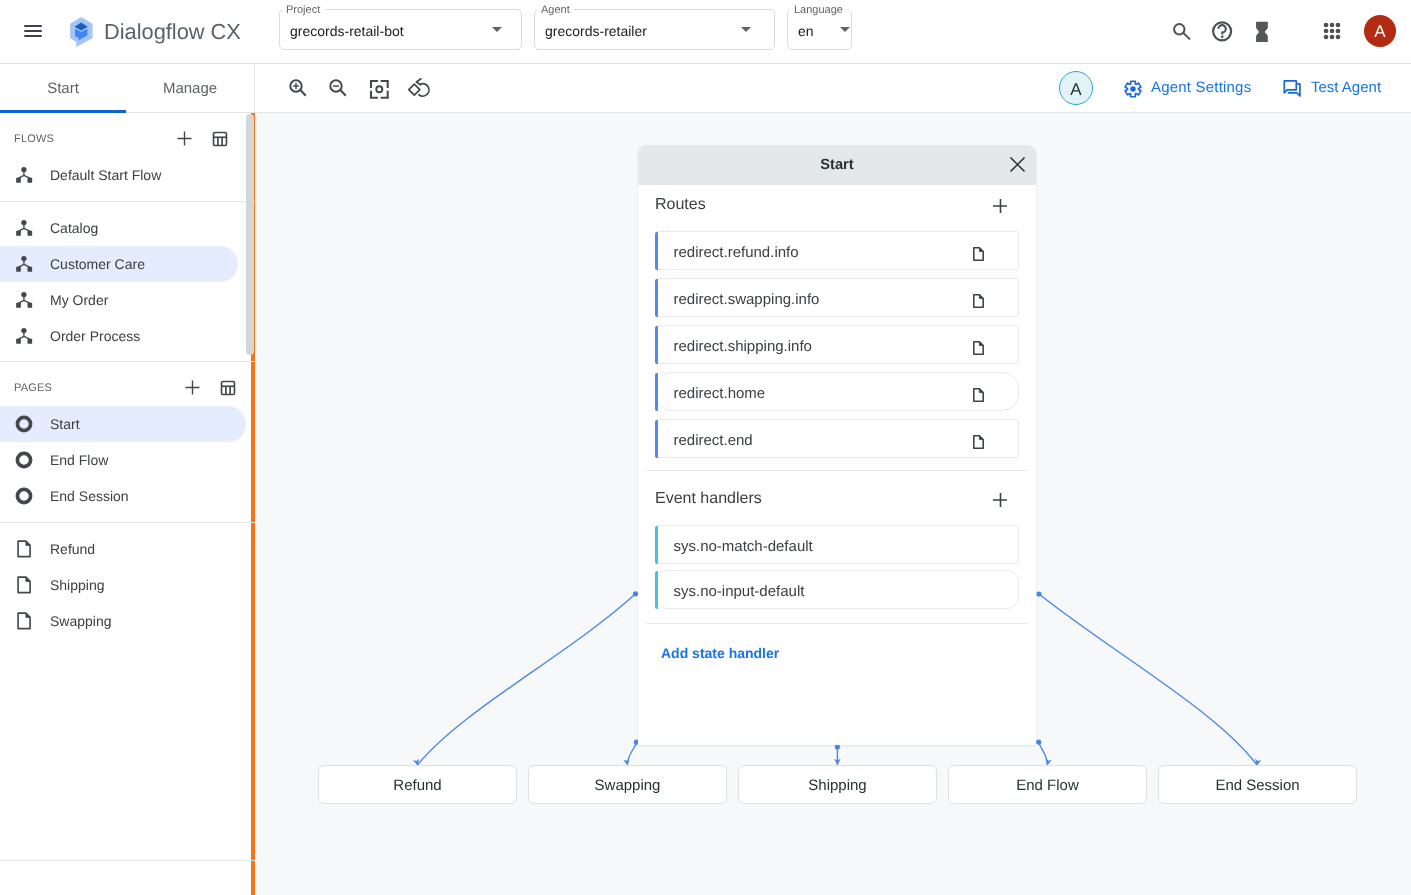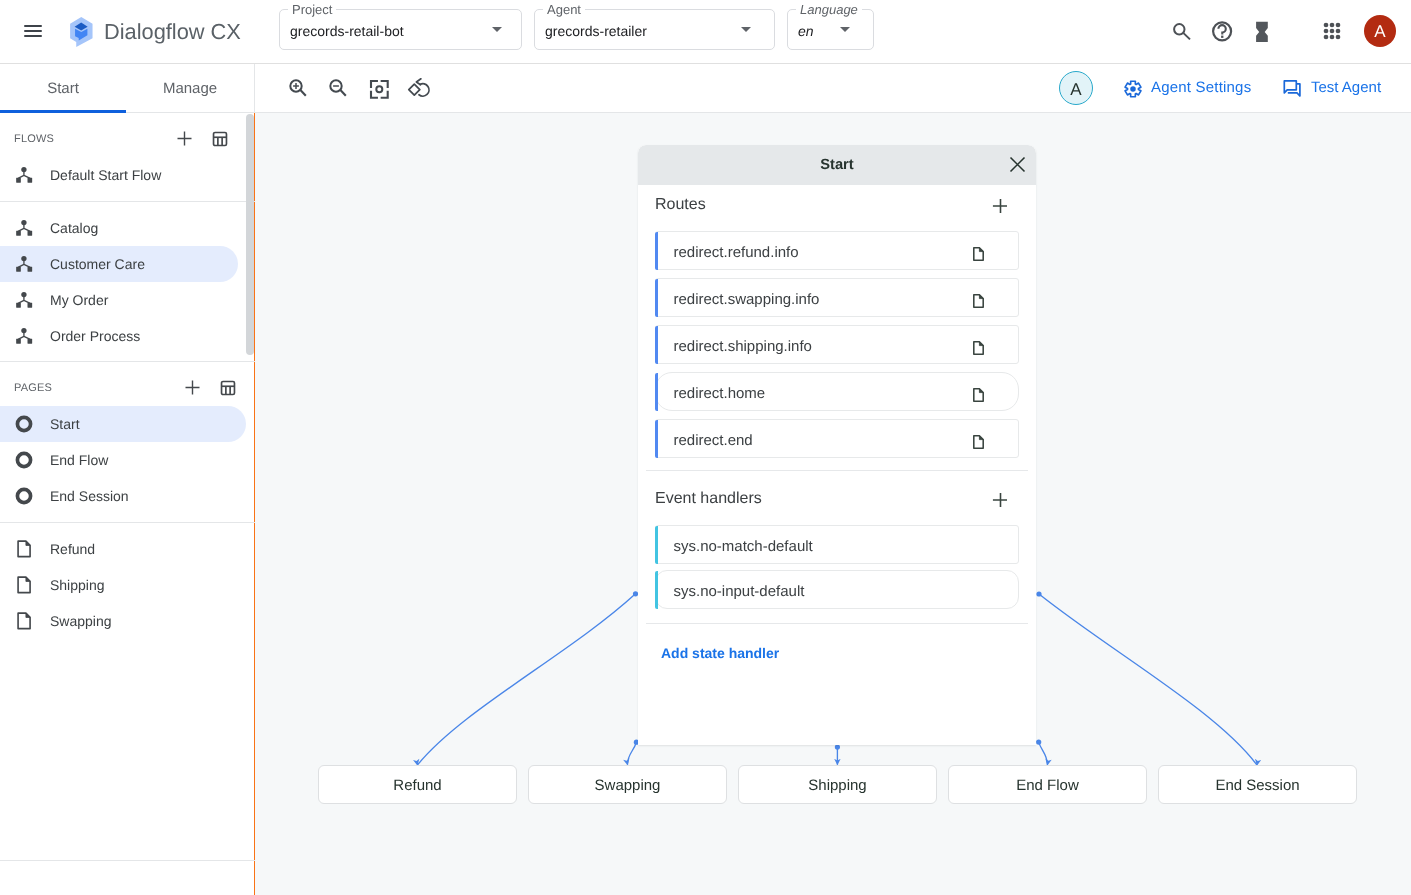--- a/index.html
+++ b/index.html
@@ -26,22 +26,22 @@
 
   .logo { position:absolute; left:64px; top:14px; width:36px; height:36px; }
   .app-title {
     position:absolute; left:104px; top:16px; font-size:21.8px; color:#5a6167;
     letter-spacing:0px; white-space:nowrap; font-weight:400; line-height:32px;
   }
 
   
   .field { position:absolute; top:9px; height:41px; border:1px solid #dadce0; border-radius:5px; background:#fff; }
   .field .flabel {
-    position:absolute; left:8px; top:-7.5px; background:#fff; padding:0 4px;
-    font-size:13px; color:#5f6368; line-height:14px; white-space:nowrap;
+    position:absolute; left:2px; top:-7.5px; background:#fff; padding:0 4px;
+    font-size:11px; color:#5f6368; line-height:14px; white-space:nowrap;
   }
   .field .fvalue {
     position:absolute; left:10px; top:13px; font-size:14px; color:#202124; white-space:nowrap; line-height:16px;
   }
   .caret {
     position:absolute; top:17px; width:0; height:0;
     border-left:5px solid transparent; border-right:5px solid transparent; border-top:5.5px solid #5f6368;
   }
 
   .ticon { position:absolute; top:18px; cursor:pointer; }
@@ -61,21 +61,21 @@
 
   .ctool { position:absolute; top:74px; cursor:pointer; }
   .agent-avatar {
     position:absolute; left:1059px; top:71px; width:34px; height:34px; border-radius:50%;
     background:#e2f3f8; border:1.6px solid #29a9cb; color:#26332e; font-size:17px;
     text-align:center; line-height:35px;
   }
   .rlink { position:absolute; top:79px; font-size:15px; color:#1a73e8; cursor:pointer; white-space:nowrap; }
 
   
-  .sidebar { position:absolute; left:0; top:113px; width:255px; height:782px; background:#fff; border-right:1px solid #f97316;padding-left:44px; }
+  .sidebar { position:absolute; left:0; top:113px; width:255px; height:782px; background:#fff; border-right:4px solid #f97316;padding-left:44px; }
   .sec-header { position:absolute; left:0; width:255px; height:44px; }
   .sec-title { position:absolute; left:14px; top:8px; font-size:11px; letter-spacing:0.2px; color:#5f6368; font-weight:400; }
   .sec-btn { position:absolute; cursor:pointer; }
 
   .navitem { position:absolute; left:0; height:36px; width:255px; cursor:pointer; }
   .navitem .pill { position:absolute; left:0; top:0; height:36px; border-radius:0 18px 18px 0; }
   .navitem.sel .pill { background:#e4ecfd; }
   .navitem .nicon { position:absolute; left:14px; top:8px; width:20px; height:20px; }
   .navitem .nlabel { position:absolute; left:50px; top:10px; font-size:14px; color:#3c4043; white-space:nowrap; }
   .hr-side { position:absolute; left:0; width:255px; height:1px; background:#e4e6e8; }
@@ -137,21 +137,21 @@
       <div class="fvalue">grecords-retail-bot</div>
       <div class="caret" style="left:212px;"></div>
     </div>
 
     <div class="field" style="left:534px; width:241px;">
       <div class="flabel">Agent</div>
       <div class="fvalue">grecords-retailer</div>
       <div class="caret" style="left:206px;"></div>
     </div>
 
-    <div class="field" style="left:787px; width:87px;font-style:italic;">
+    <div class="field" style="left:787px; width:65px;">
       <div class="flabel">Language</div>
       <div class="fvalue">en</div>
       <div class="caret" style="left:52px;"></div>
     </div>
 
     <svg class="ticon" style="left:1169px; width:24px; height:24px;" viewBox="0 0 24 24">
       <circle cx="10.3" cy="11.3" r="5.2" fill="none" stroke="#4d5156" stroke-width="2.0"></circle>
       <line x1="14.5" y1="15.1" x2="21.0" y2="21.4" stroke="#4d5156" stroke-width="2.0"></line>
     </svg>
 

